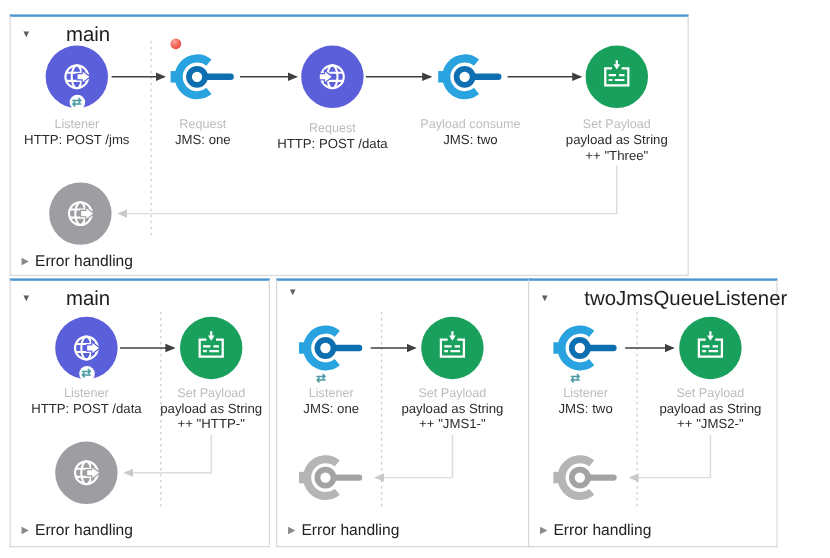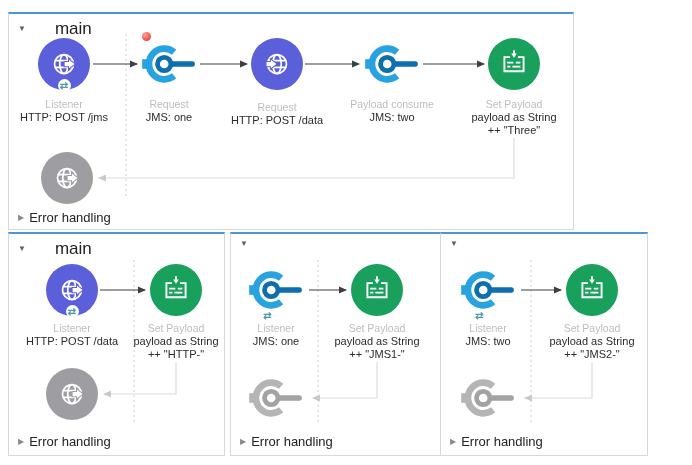--- a/index.html
+++ b/index.html
@@ -291,20 +291,21 @@
 
     <div class="err-row" style="top:200px;">
       <span class="tri closed">▶</span>
       <span class="err-label">Error handling</span>
     </div>
   </div>
 
   <div class="panel" style="left:440px;top:232px;width:208px;height:224px;">
     <div class="flow-header">
       <span class="tri">▼</span>
+      <span class="flow-title">twoJmsQueueListener</span>
     </div>
 
     <svg class="wires" width="208" height="224">
       <defs>
         <marker id="t-ad" markerWidth="7" markerHeight="7" refX="6" refY="3" orient="auto">
             <path d="M0,0 L7,3 L0,6 z" fill="#3f3f3f"></path>
           </marker>
         <marker id="t-ag" markerWidth="7" markerHeight="7" refX="6" refY="3" orient="auto">
             <path d="M0,0 L7,3 L0,6 z" fill="#c9c9c9"></path>
           </marker>

